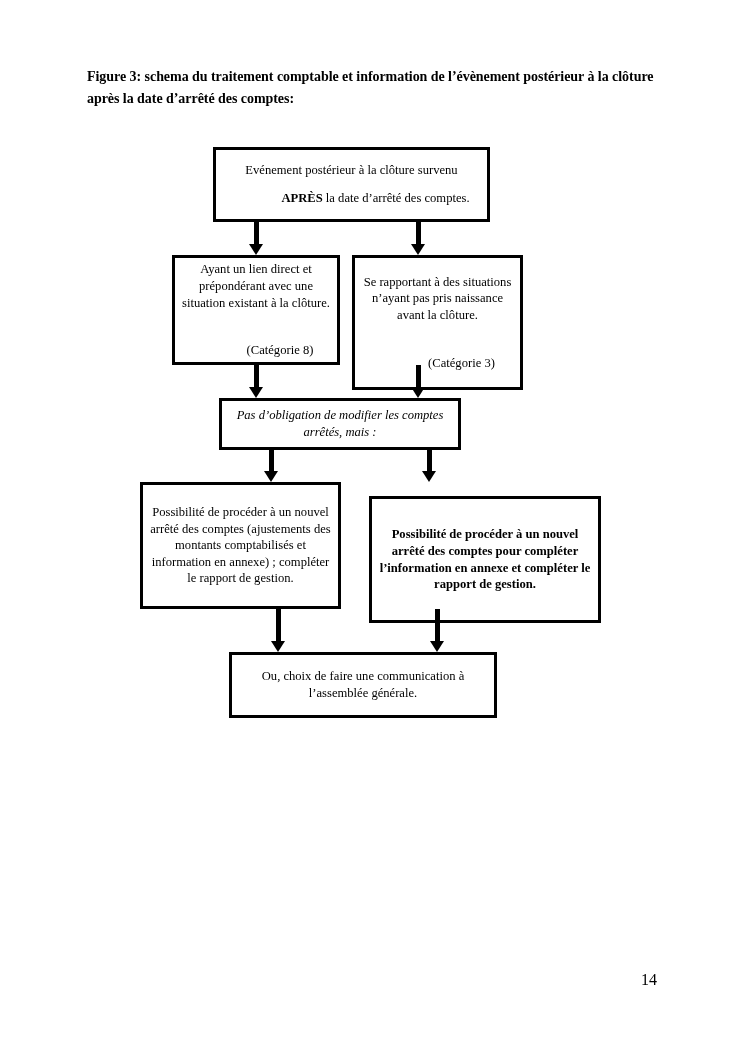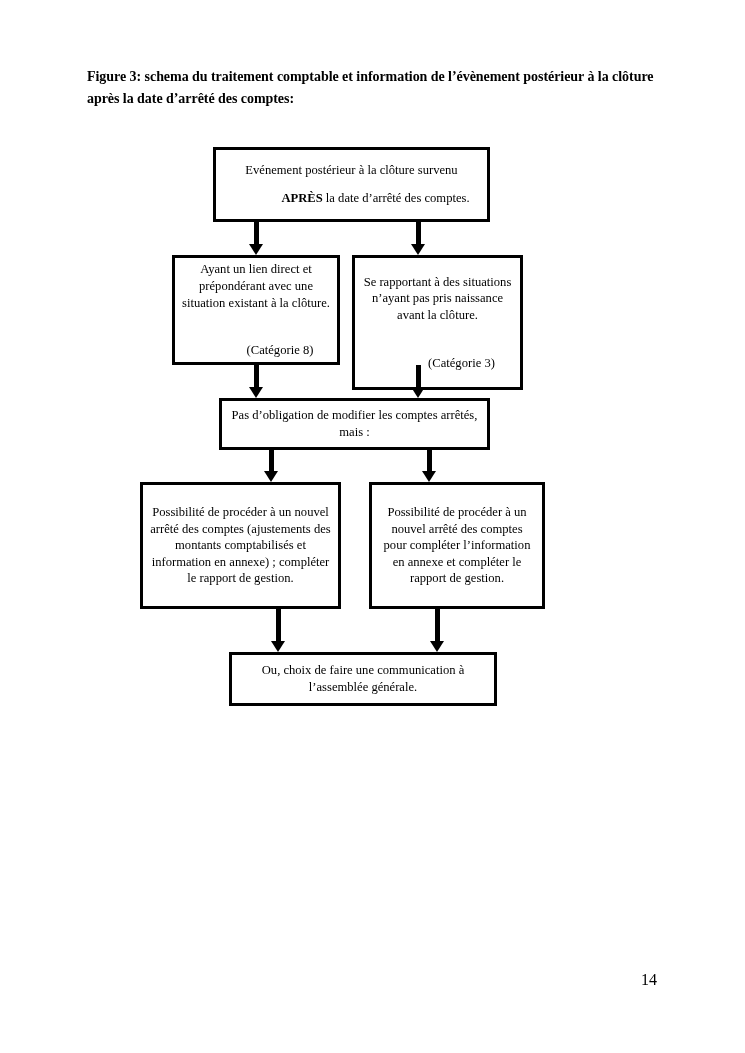--- a/index.html
+++ b/index.html
@@ -65,24 +65,24 @@
     margin-left: 48px;
   }
   .node .strong {
     font-weight: bold;
   }
 
   
   #node-event       { left: 213px; top: 147px;  width: 277px; height: 75px;  }
   #node-cat1        { left: 172px; top: 255px;  width: 168px; height: 110px; }
   #node-cat2        { left: 352px; top: 255px;  width: 171px; height: 135px; }
-  #node-no-oblig    { left: 219px; top: 398px;  width: 271px; height: 52px;  }
+  #node-no-oblig    { left: 219px; top: 398px;  width: 242px; height: 52px; font-style: italic;  }
   #node-option1     { left: 140px; top: 482px;  width: 201px; height: 127px; }
-  #node-option2     { left: 369px; top: 482px;  width: 176px; height: 127px; }
-  #node-assembly    { left: 229px; top: 652px;  width: 268px; height: 54px;  }
+  #node-option2     { left: 369px; top: 496px;  width: 232px; height: 127px; font-weight: bold; }
+  #node-assembly    { left: 229px; top: 652px;  width: 268px; height: 66px;  }
 
   #node-cat1, #node-cat2, #node-option1, #node-option2 { justify-content: center; gap: 19px; }
 
   
   .arrow {
     position: absolute;
     width: 0;
   }
   .arrow .shaft {
     position: absolute;

